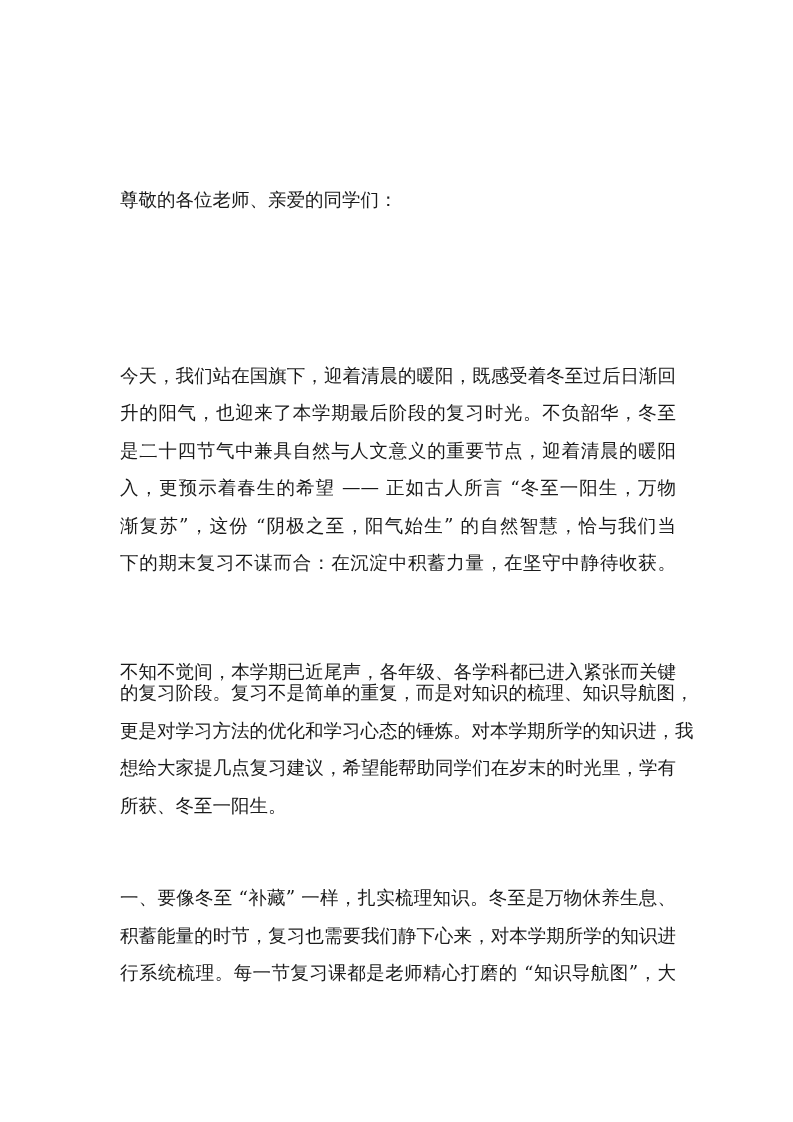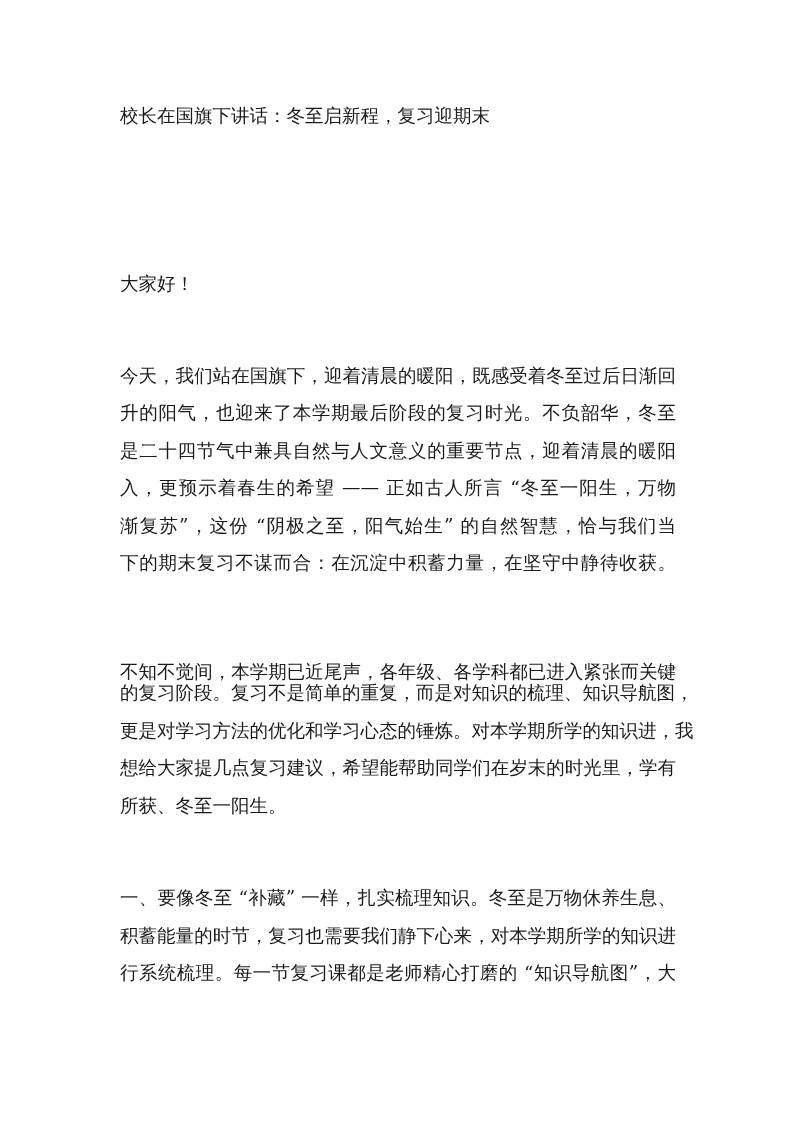--- a/index.html
+++ b/index.html
@@ -7,22 +7,21 @@
          font-family: "DejaVu Serif", "Liberation Serif", serif; color: #1a1a1a; }
   .page { position: absolute; left: 0; top: 0; width: 793px; height: 1122px; background: #fff; }
   .line { position: absolute; left: 120px; width: 556px; font-size: 18.5px; line-height: 24px;
           white-space: nowrap; text-align: justify; text-align-last: justify; letter-spacing: 0px; }
   .line.short { text-align: left; text-align-last: left; }
 </style>
 </head>
 <body>
 
 <div class="page">
-  <div class="line short" style="top:104px">校长在国旗下讲话：冬至启新程，复习迎期末</div>
-  <div class="line short" style="top:272px">大家好！</div>
+  <div class="line short" style="top:188px">尊敬的各位老师、亲爱的同学们：</div>
 
   <div>
     <div class="line" style="top:364px">今天，我们站在国旗下，迎着清晨的暖阳，既感受着冬至过后日渐回</div>
     <div class="line" style="top:401px">升的阳气，也迎来了本学期最后阶段的复习时光。不负韶华，冬至</div>
     <div class="line" style="top:439px">是二十四节气中兼具自然与人文意义的重要节点，迎着清晨的暖阳</div>
     <div class="line" style="top:476px">入，更预示着春生的希望 —— 正如古人所言 “冬至一阳生，万物</div>
     <div class="line" style="top:514px">渐复苏”，这份 “阴极之至，阳气始生” 的自然智慧，恰与我们当</div>
     <div class="line" style="top:551px">下的期末复习不谋而合：在沉淀中积蓄力量，在坚守中静待收获。</div>
   </div>
 

